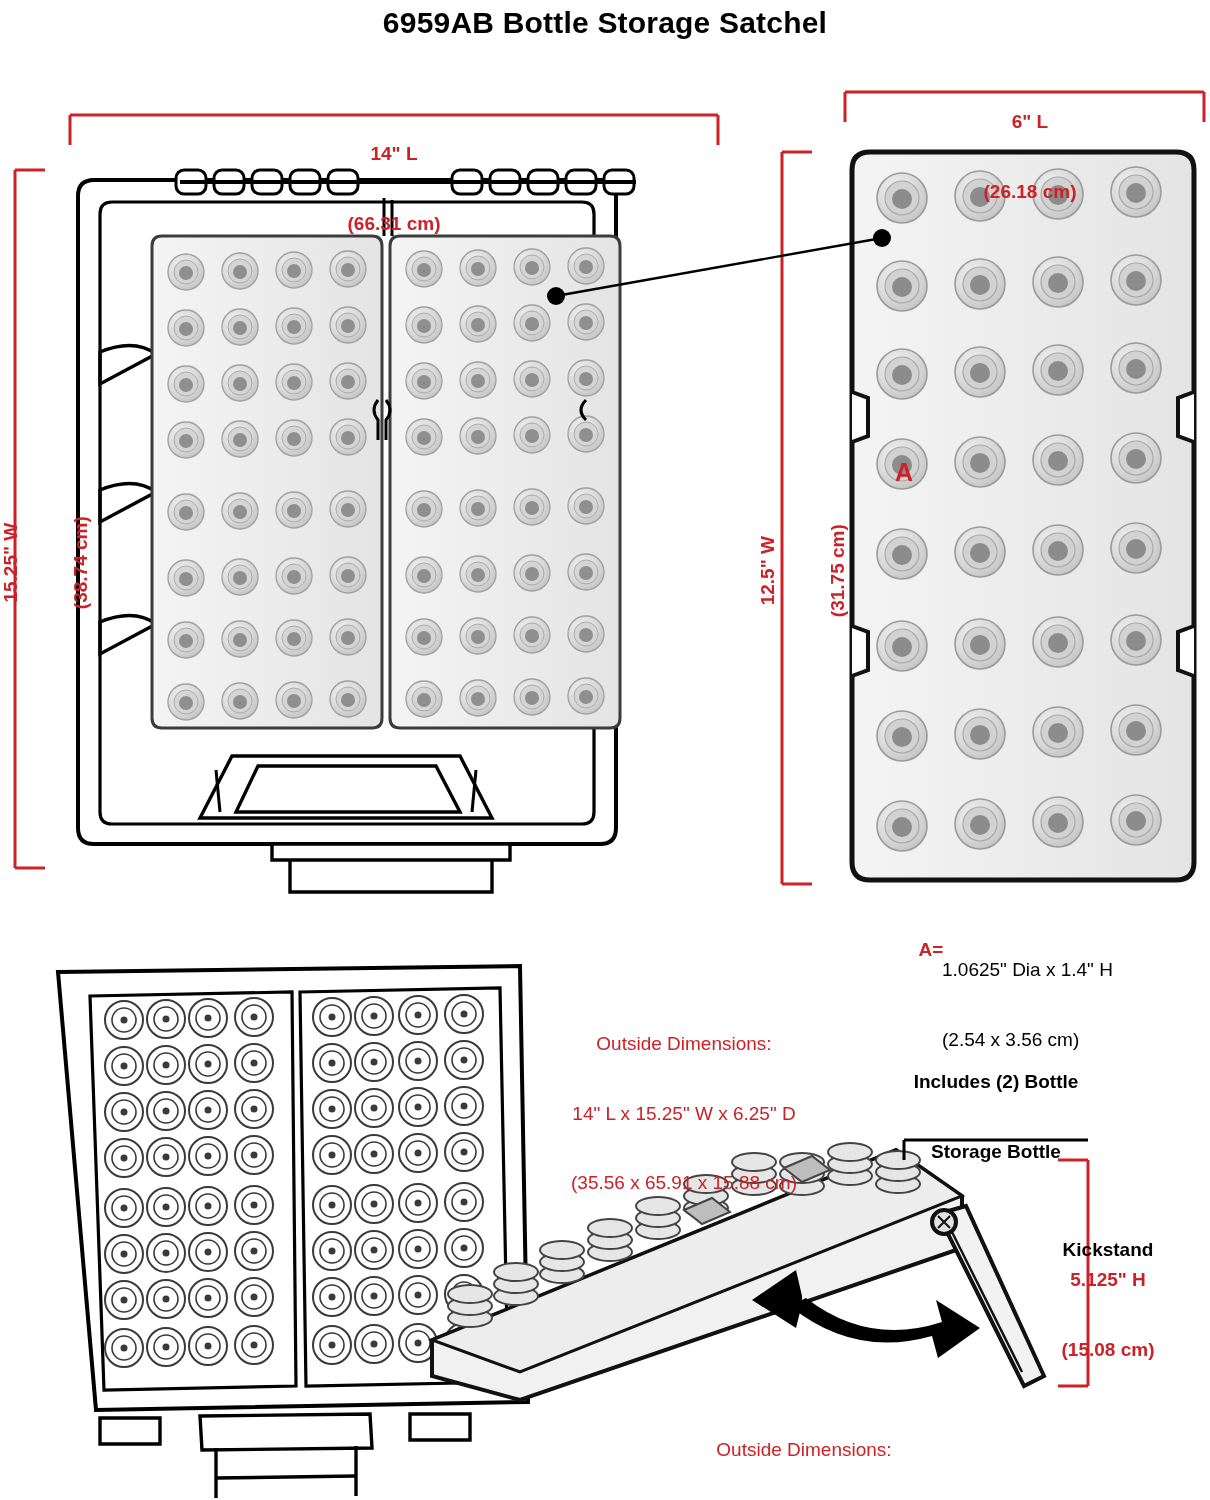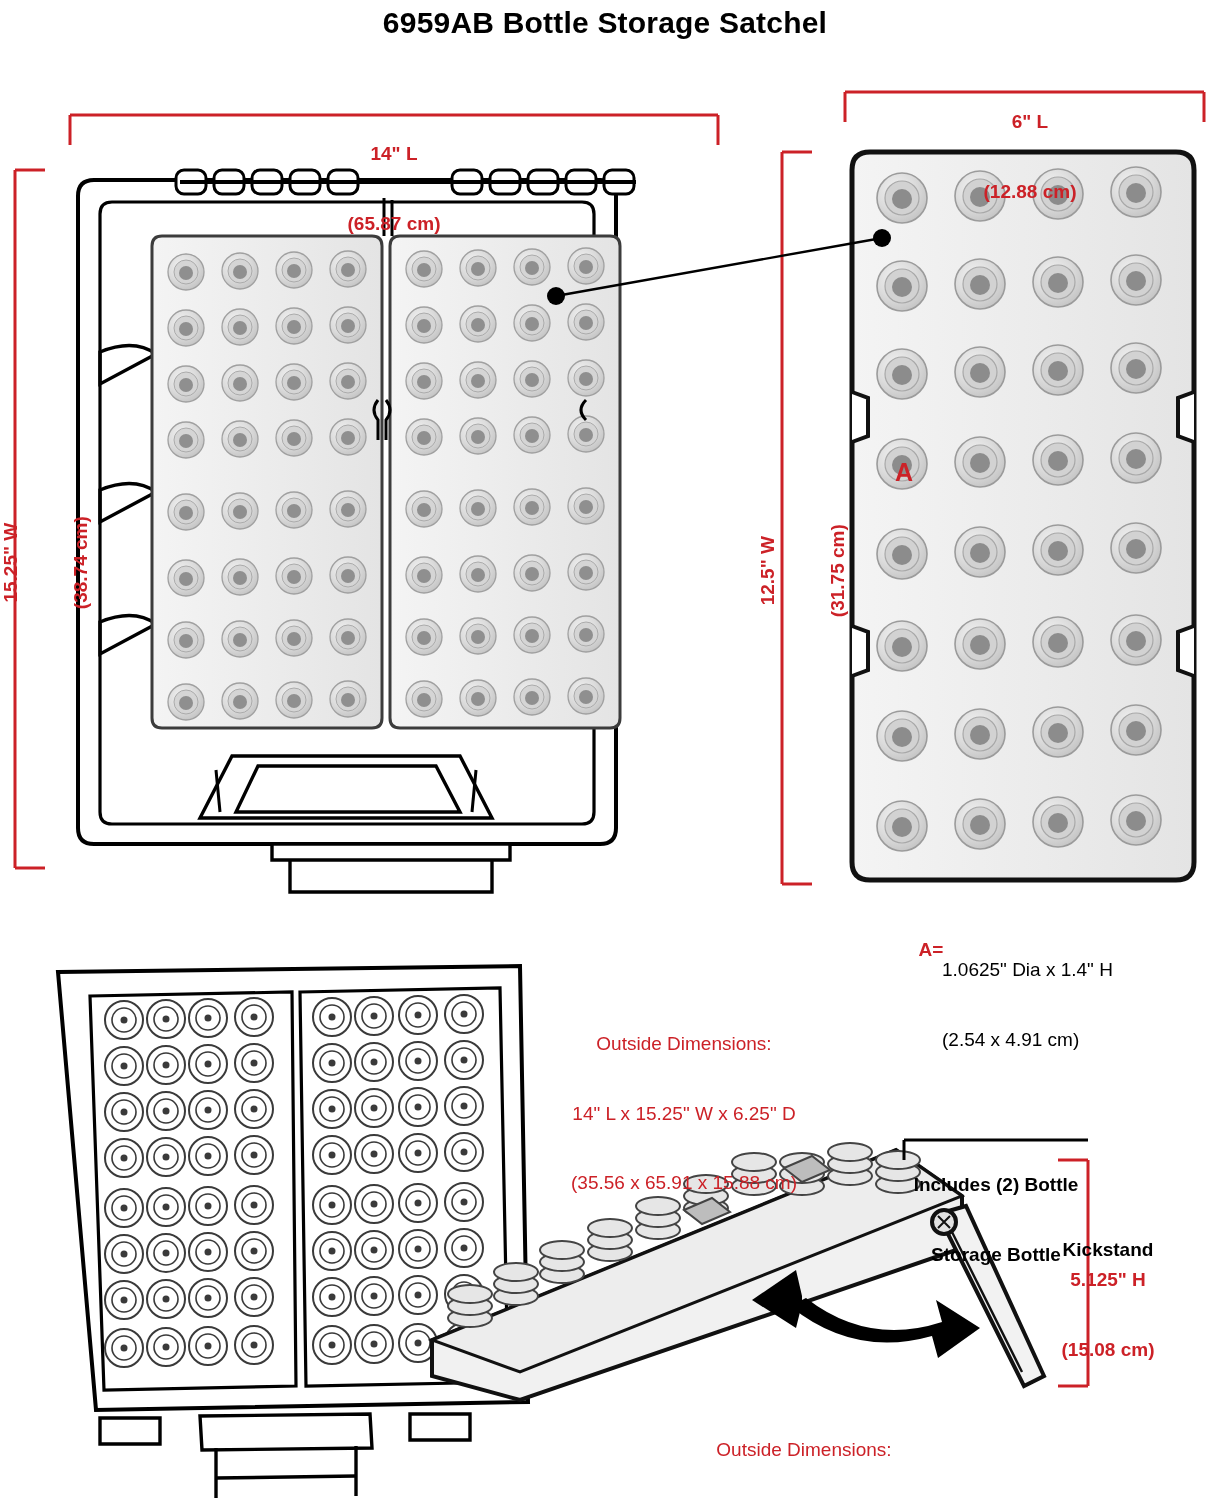--- a/index.html
+++ b/index.html
@@ -442,57 +442,57 @@
 
       <g stroke="#000" stroke-width="3" fill="none">
         <path d="M904 1140 L1088 1140"></path>
         <path d="M904 1140 L904 1160"></path>
       </g>
     </g>
   </svg>
 
   <div class="lbl red bold center" style="left:314px; top:96px; width:160px;">
     <div>14" L</div>
-    <div>(65.87 cm)</div>
+    <div>(66.31 cm)</div>
   </div>
 
   <div class="lbl red bold center vert" style="left:-54px; top:470px; width:200px;">
     <div>15.25" W</div>
     <div>(38.74 cm)</div>
   </div>
 
   <div class="lbl red bold center" style="left:940px; top:64px; width:180px;">
     <div>6" L</div>
-    <div>(12.88 cm)</div>
+    <div>(26.18 cm)</div>
   </div>
 
   <div class="lbl red bold center vert" style="left:703px; top:478px; width:200px;">
     <div>12.5" W</div>
     <div>(31.75 cm)</div>
   </div>
 
   <div style="position:absolute; left:884px; top:452px; width:40px; height:40px; display:flex; align-items:center; justify-content:center; font-size:25px; font-weight:bold; color:#cc2127;">
     <span>A</span>
   </div>
 
   <div class="lbl red bold" style="left:898px; top:915px;">
     <span>A=</span>
   </div>
   <div class="lbl black" style="left:942px; top:912px;">
     <div>1.0625" Dia x 1.4" H</div>
-    <div>(2.54 x 4.91 cm)</div>
+    <div>(2.54 x 3.56 cm)</div>
   </div>
 
   <div class="lbl red center" style="left:534px; top:986px; width:300px;">
     <div>Outside Dimensions:</div>
     <div>14" L x 15.25" W x 6.25" D</div>
     <div>(35.56 x 65.91 x 15.88 cm)</div>
   </div>
 
-  <div class="lbl black bold center" style="left:896px; top:1127px; width:200px;">
+  <div class="lbl black bold center" style="left:896px; top:1024px; width:200px;">
     <div>Includes (2) Bottle</div>
     <div>Storage Bottle</div>
   </div>
 
   <div class="lbl black bold center" style="left:1018px; top:1192px; width:180px;">
     <div>Kickstand</div>
   </div>
   <div class="lbl red bold center" style="left:1018px; top:1222px; width:180px;">
     <div>5.125" H</div>
     <div>(15.08 cm)</div>

